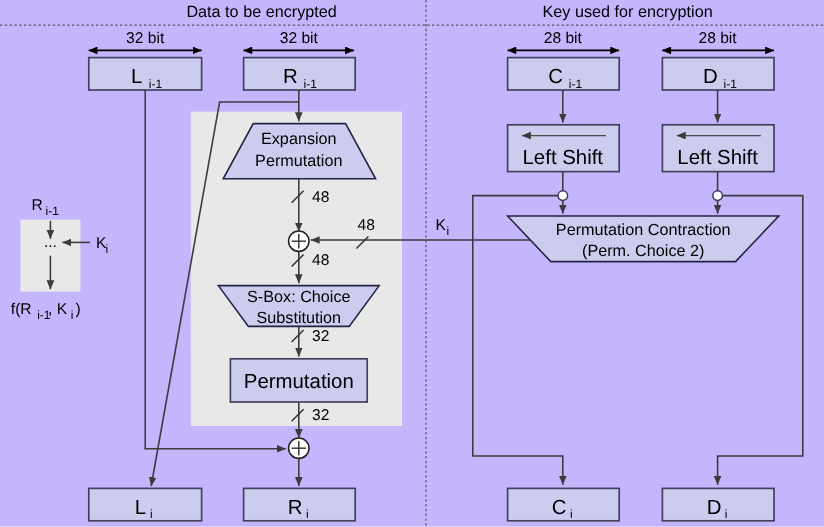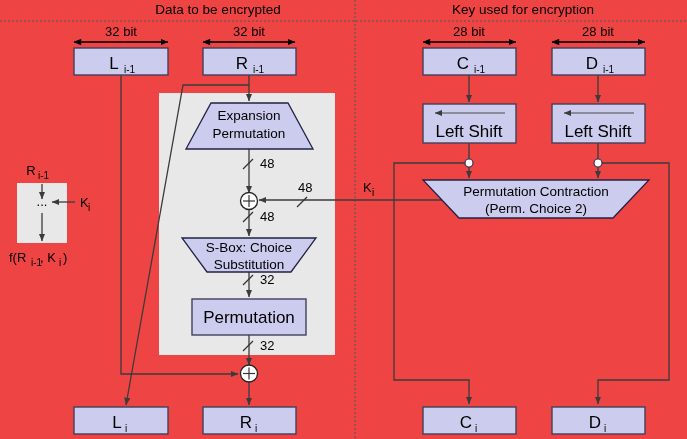--- a/index.html
+++ b/index.html
@@ -7,21 +7,21 @@
     padding: 0;
     background: #ffffff;
   }
   body {
     font-family: "Liberation Sans", sans-serif;
   }
   #diagram-root {
     position: relative;
     width: 687px;
     height: 439px;
-    background: #ef4444;
+    background: #c4b5fd;
     overflow: hidden;
   }
   svg#des-svg {
     display: block;
     width: 687px;
     height: 439px;
   }
   text {
     font-family: "Liberation Sans", sans-serif;
     fill: #000000;

